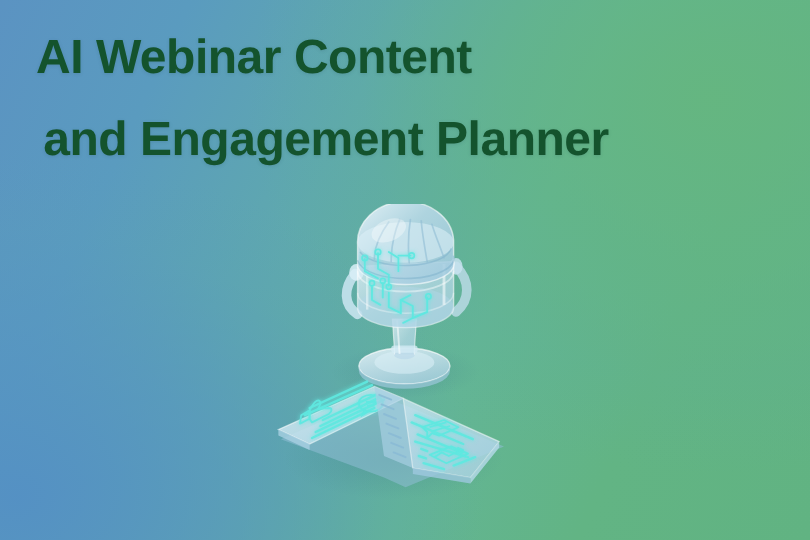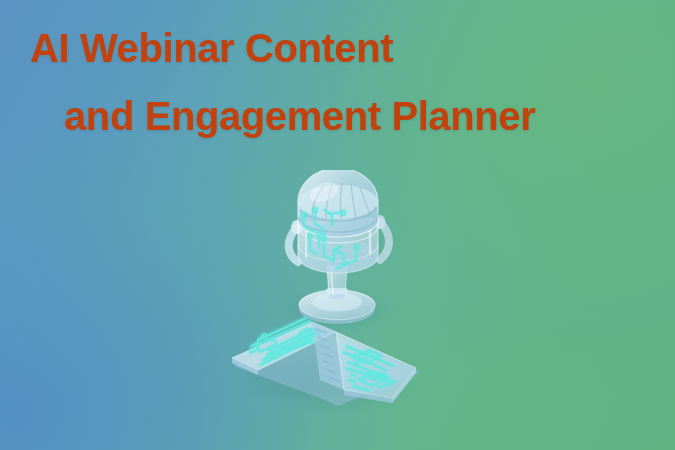--- a/index.html
+++ b/index.html
@@ -45,33 +45,33 @@
         rgba(88,156,186,0.20) 66%,
         rgba(90,165,180,0) 85%);
   }
 
   
   .title-block {
     position: absolute;
     left: 0;
     top: 28px;
     width: 540px;
-    color: #c2410c;
+    color: #14532d;
     font-weight: bold;
     font-size: 40px;
     line-height: 1.0;
     letter-spacing: -0.4px;
     text-shadow: 0 1px 3px rgba(40,70,90,0.18);
     user-select: none;
   }
   .title-line1 {
     padding-left: 30px;
   }
   .title-line2 {
-    padding-left: 64px;
+    padding-left: 36px;
     margin-top: 28px;
   }
 
   
   .scene {
     position: absolute;
     left: 220px;
     top: 170px;
     width: 230px;
     height: 260px;

